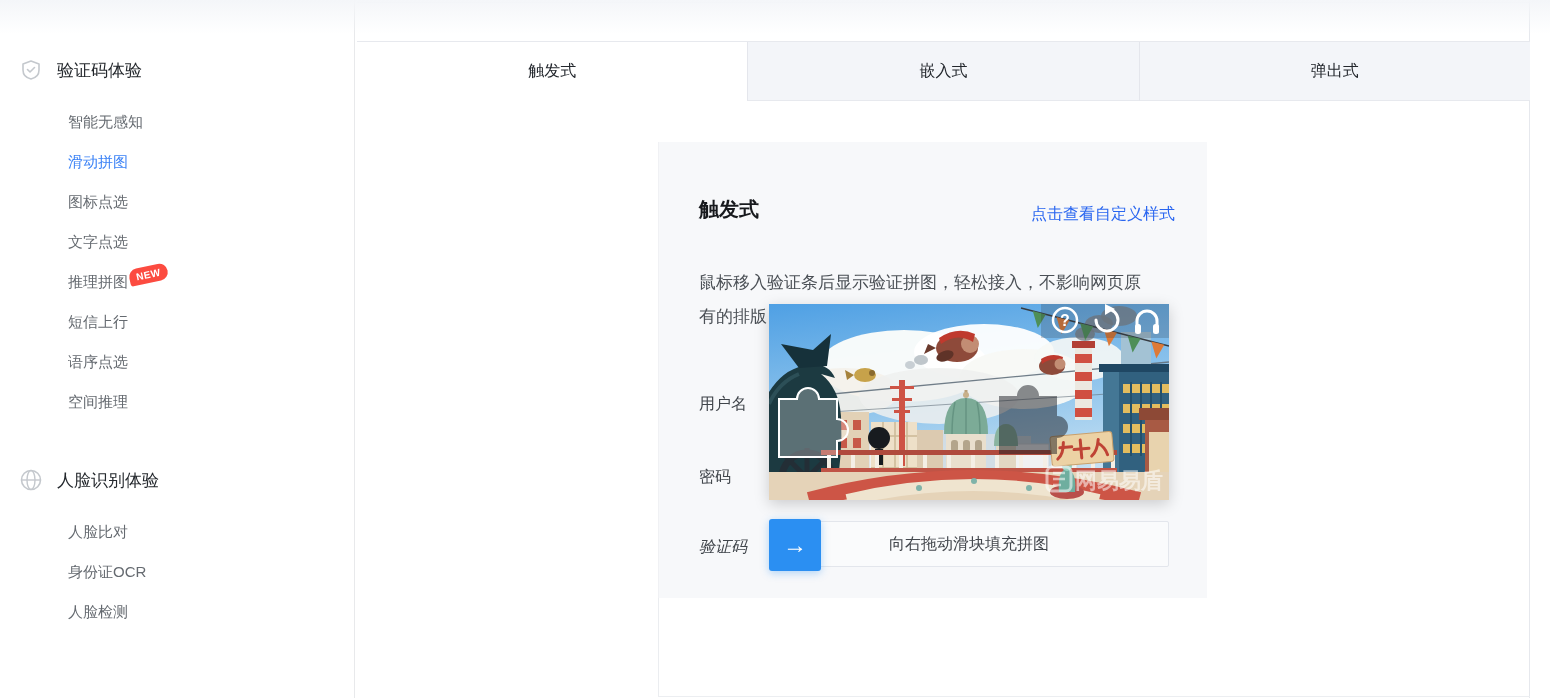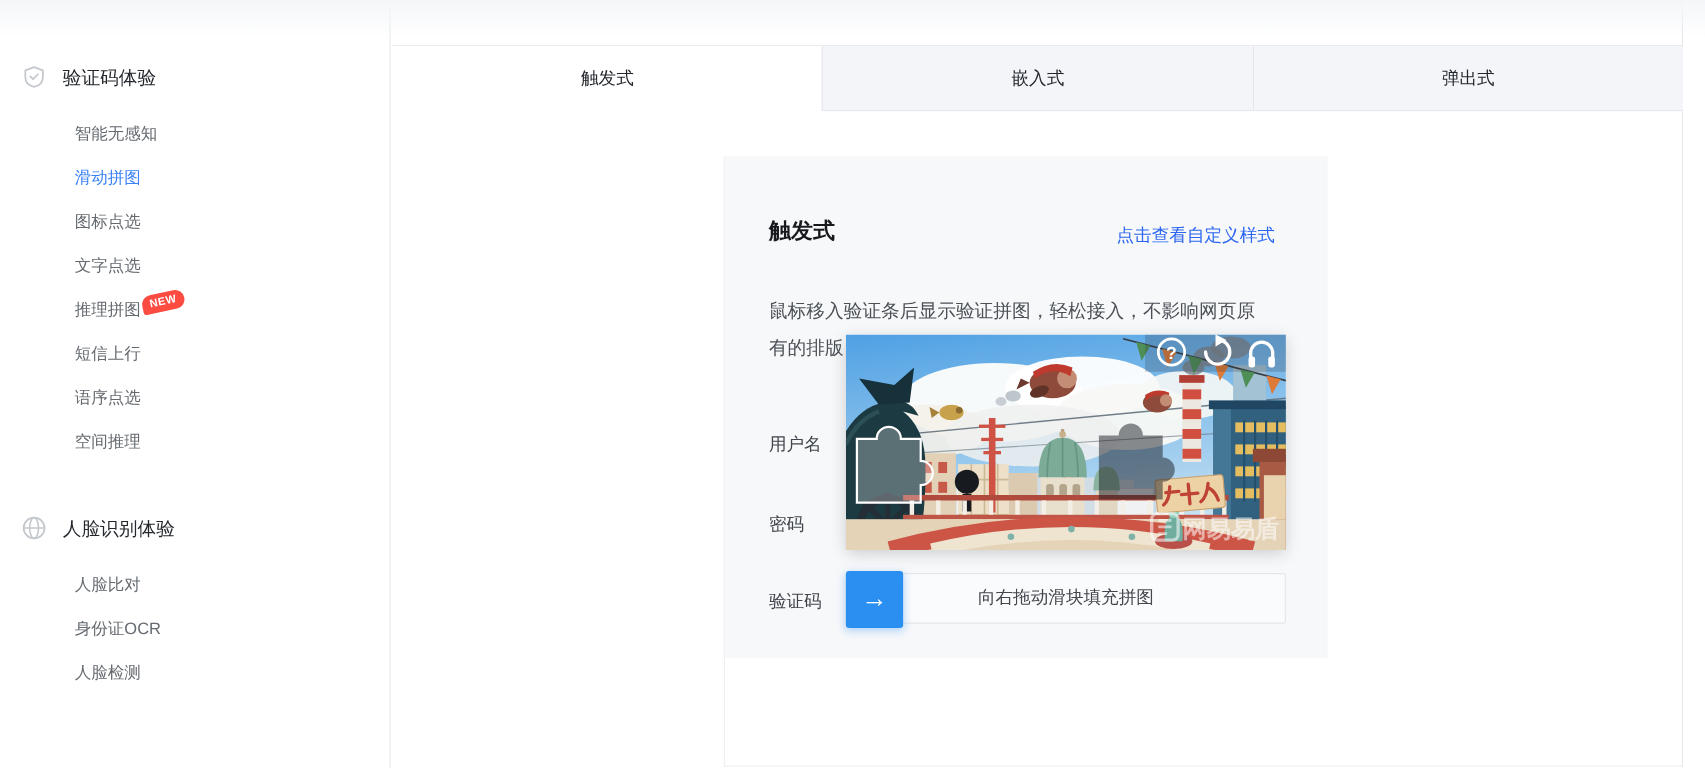--- a/index.html
+++ b/index.html
@@ -41,26 +41,26 @@
     color:#23272d; background:#f3f5f9; border-bottom:1px solid #e7e9ee;
     border-left:1px solid #e4e6ec; cursor:pointer; }
   .tab:first-child { border-left:none; }
   .tab.active { background:#fff; border-bottom-color:transparent; }
 
   
   .card { position:absolute; left:658px; top:142px; width:549px; height:456px;
     background:#f7f8fa; border-left:1px solid #f0f1f4; }
   .card-title { position:absolute; left:40px; top:54px; margin:0;
     font-size:20px; font-weight:600; color:#17191d; }
-  .custom-link { position:absolute; right:48px; top:62px; font-size:16px;
+  .custom-link { position:absolute; right:32px; top:62px; font-size:16px;
     color:#2a66f0; text-decoration:none; cursor:pointer; }
   .desc { position:absolute; left:40px; top:124px; width:452px; margin:0;
     font-size:17px; line-height:34px; color:#4b5056; }
   .field-label { position:absolute; left:40px; font-size:16px; color:#40454b; }
-  .f1 { top:252px; } .f2 { top:325px; } .f3 { top:395px; }
+  .f1 { top:252px; } .f2 { top:325px; } .f3 { top:395px;font-style:italic; }
 
   .captcha { position:absolute; left:110px; top:162px; width:400px; height:196px;
     box-shadow:0 4px 14px rgba(0,0,0,.18); z-index:3; }
   .captcha svg { display:block; }
 
   .slider-track { position:absolute; left:110px; top:379px; width:400px; height:46px;
     background:#fafbfc; border:1px solid #e3e6ec; border-radius:2px; z-index:2; }
   .slider-text { display:block; text-align:center; line-height:44px; font-size:16px; color:#43474d; }
   .slider-btn { position:absolute; left:-1px; top:-3px; width:52px; height:52px;
     background:#2b8ff2; border-radius:3px; display:flex; align-items:center; justify-content:center;

